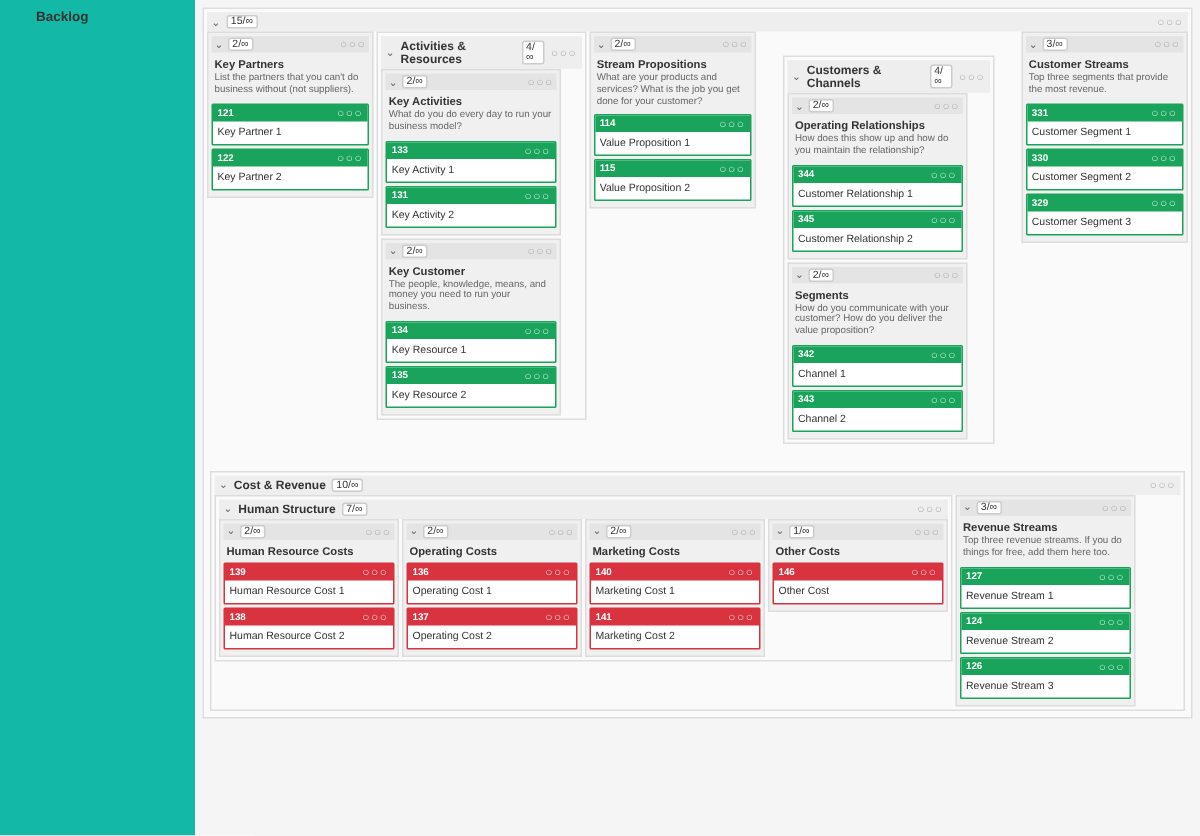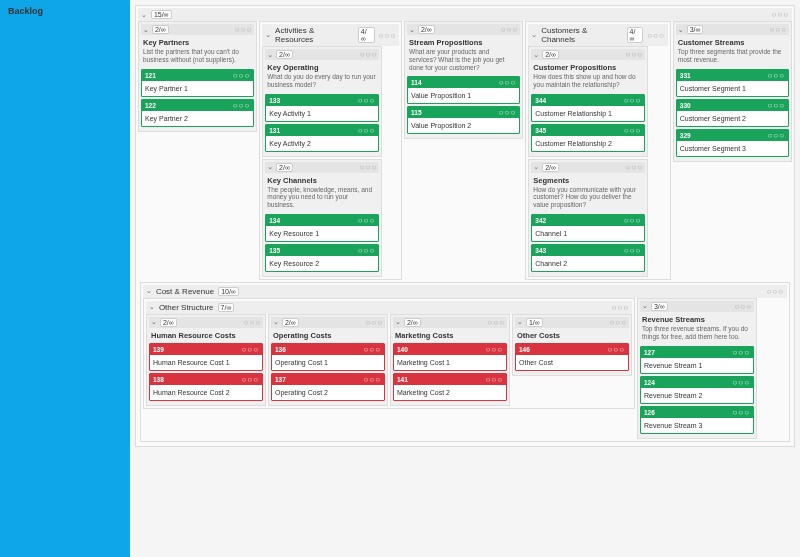--- a/index.html
+++ b/index.html
@@ -1,24 +1,24 @@
 <!DOCTYPE html>
 <html><head>
 <meta charset="utf-8">
 <style>
 *{box-sizing:border-box;margin:0;padding:0}
 body{font-family:-apple-system,Helvetica,Arial,sans-serif;background:#f5f5f5;font-size:8px;color:#333;width:800px;height:557px;overflow:hidden}
 .app{display:flex;height:100%}
-.sidebar{width:130px;background:#0ea5e9;padding:6px 8px}
+.sidebar{width:130px;background:#14b8a6;padding:6px 24px}
 .sidebar h3{font-size:9px;font-weight:700}
 .main{flex:1;background:#f5f5f5;padding:3px;overflow:auto}
 .group{border:1px solid #ddd;background:#fafafa;margin:2px;padding:2px}
 .ghdr{display:flex;align-items:center;gap:4px;padding:2px 3px;background:#eee}
 .chev{font-size:7px;color:#666}
-.gtitle{font-weight:400;font-size:8px}
+.gtitle{font-weight:700;font-size:8px}
 .badge{font-size:7px;background:#fff;border:1px solid #ccc;padding:0 2px;border-radius:2px}
 .dots{margin-left:auto;color:#aaa;font-size:8px;letter-spacing:1px}
 .row{display:flex;gap:2px;align-items:flex-start}
 .col{display:flex;flex-direction:column;gap:2px}
 .list{background:#f0f0f0;border:1px solid #ddd;width:120px;padding:2px}
 .lhdr{display:flex;align-items:center;gap:3px;padding:1px 2px;background:#e4e4e4}
 .ltitle{font-weight:700;font-size:7.5px;padding:3px 2px 1px}
 .ldesc{font-size:6.5px;color:#666;padding:0 2px 3px;line-height:1.2}
 .card{background:#fff;border:1px solid #bbb;margin:2px 0;border-radius:1px}
 .card.green{border-color:#1aa35a}
@@ -77,21 +77,21 @@
               <span class="badge">4/∞</span>
               <span class="dots">○○○</span>
             </div>
       <div class="col">
         <div class="list">
           <div class="lhdr">
                   <span class="chev">⌄</span>
                   <span class="badge">2/∞</span>
                   <span class="dots">○○○</span>
                 </div>
-          <div class="ltitle">Key Operating</div>
+          <div class="ltitle">Key Activities</div>
           <div class="ldesc">What do you do every day to run your business model?</div>
           <div class="card green">
                   <div class="ch">
                     <span>133</span>
                     <span class="dots">○○○</span>
                   </div>
                   <div class="cb">Key Activity 1</div>
                 </div>
           <div class="card green">
                   <div class="ch">
@@ -100,21 +100,21 @@
                   </div>
                   <div class="cb">Key Activity 2</div>
                 </div>
         </div>
         <div class="list">
           <div class="lhdr">
                   <span class="chev">⌄</span>
                   <span class="badge">2/∞</span>
                   <span class="dots">○○○</span>
                 </div>
-          <div class="ltitle">Key Channels</div>
+          <div class="ltitle">Key Customer</div>
           <div class="ldesc">The people, knowledge, means, and money you need to run your business.</div>
           <div class="card green">
                   <div class="ch">
                     <span>134</span>
                     <span class="dots">○○○</span>
                   </div>
                   <div class="cb">Key Resource 1</div>
                 </div>
           <div class="card green">
                   <div class="ch">
@@ -144,35 +144,35 @@
             </div>
       <div class="card green">
               <div class="ch">
                 <span>115</span>
                 <span class="dots">○○○</span>
               </div>
               <div class="cb">Value Proposition 2</div>
             </div>
     </div>
 
-    <div class="group" style="margin:0">
+    <div class="group" style="margin:16px">
       <div class="ghdr">
               <span class="chev">⌄</span>
               <span class="gtitle">Customers &amp; Channels</span>
               <span class="badge">4/∞</span>
               <span class="dots">○○○</span>
             </div>
       <div class="col">
         <div class="list">
           <div class="lhdr">
                   <span class="chev">⌄</span>
                   <span class="badge">2/∞</span>
                   <span class="dots">○○○</span>
                 </div>
-          <div class="ltitle">Customer Propositions</div>
+          <div class="ltitle">Operating Relationships</div>
           <div class="ldesc">How does this show up and how do you maintain the relationship?</div>
           <div class="card green">
                   <div class="ch">
                     <span>344</span>
                     <span class="dots">○○○</span>
                   </div>
                   <div class="cb">Customer Relationship 1</div>
                 </div>
           <div class="card green">
                   <div class="ch">
@@ -245,21 +245,21 @@
     <div class="ghdr">
             <span class="chev">⌄</span>
             <span class="gtitle">Cost &amp; Revenue</span>
             <span class="badge">10/∞</span>
             <span class="dots">○○○</span>
           </div>
     <div class="row">
       <div class="group" style="margin:0">
         <div class="ghdr">
                 <span class="chev">⌄</span>
-                <span class="gtitle">Other Structure</span>
+                <span class="gtitle">Human Structure</span>
                 <span class="badge">7/∞</span>
                 <span class="dots">○○○</span>
               </div>
         <div class="row">
           <div class="list">
             <div class="lhdr">
                     <span class="chev">⌄</span>
                     <span class="badge">2/∞</span>
                     <span class="dots">○○○</span>
                   </div>

